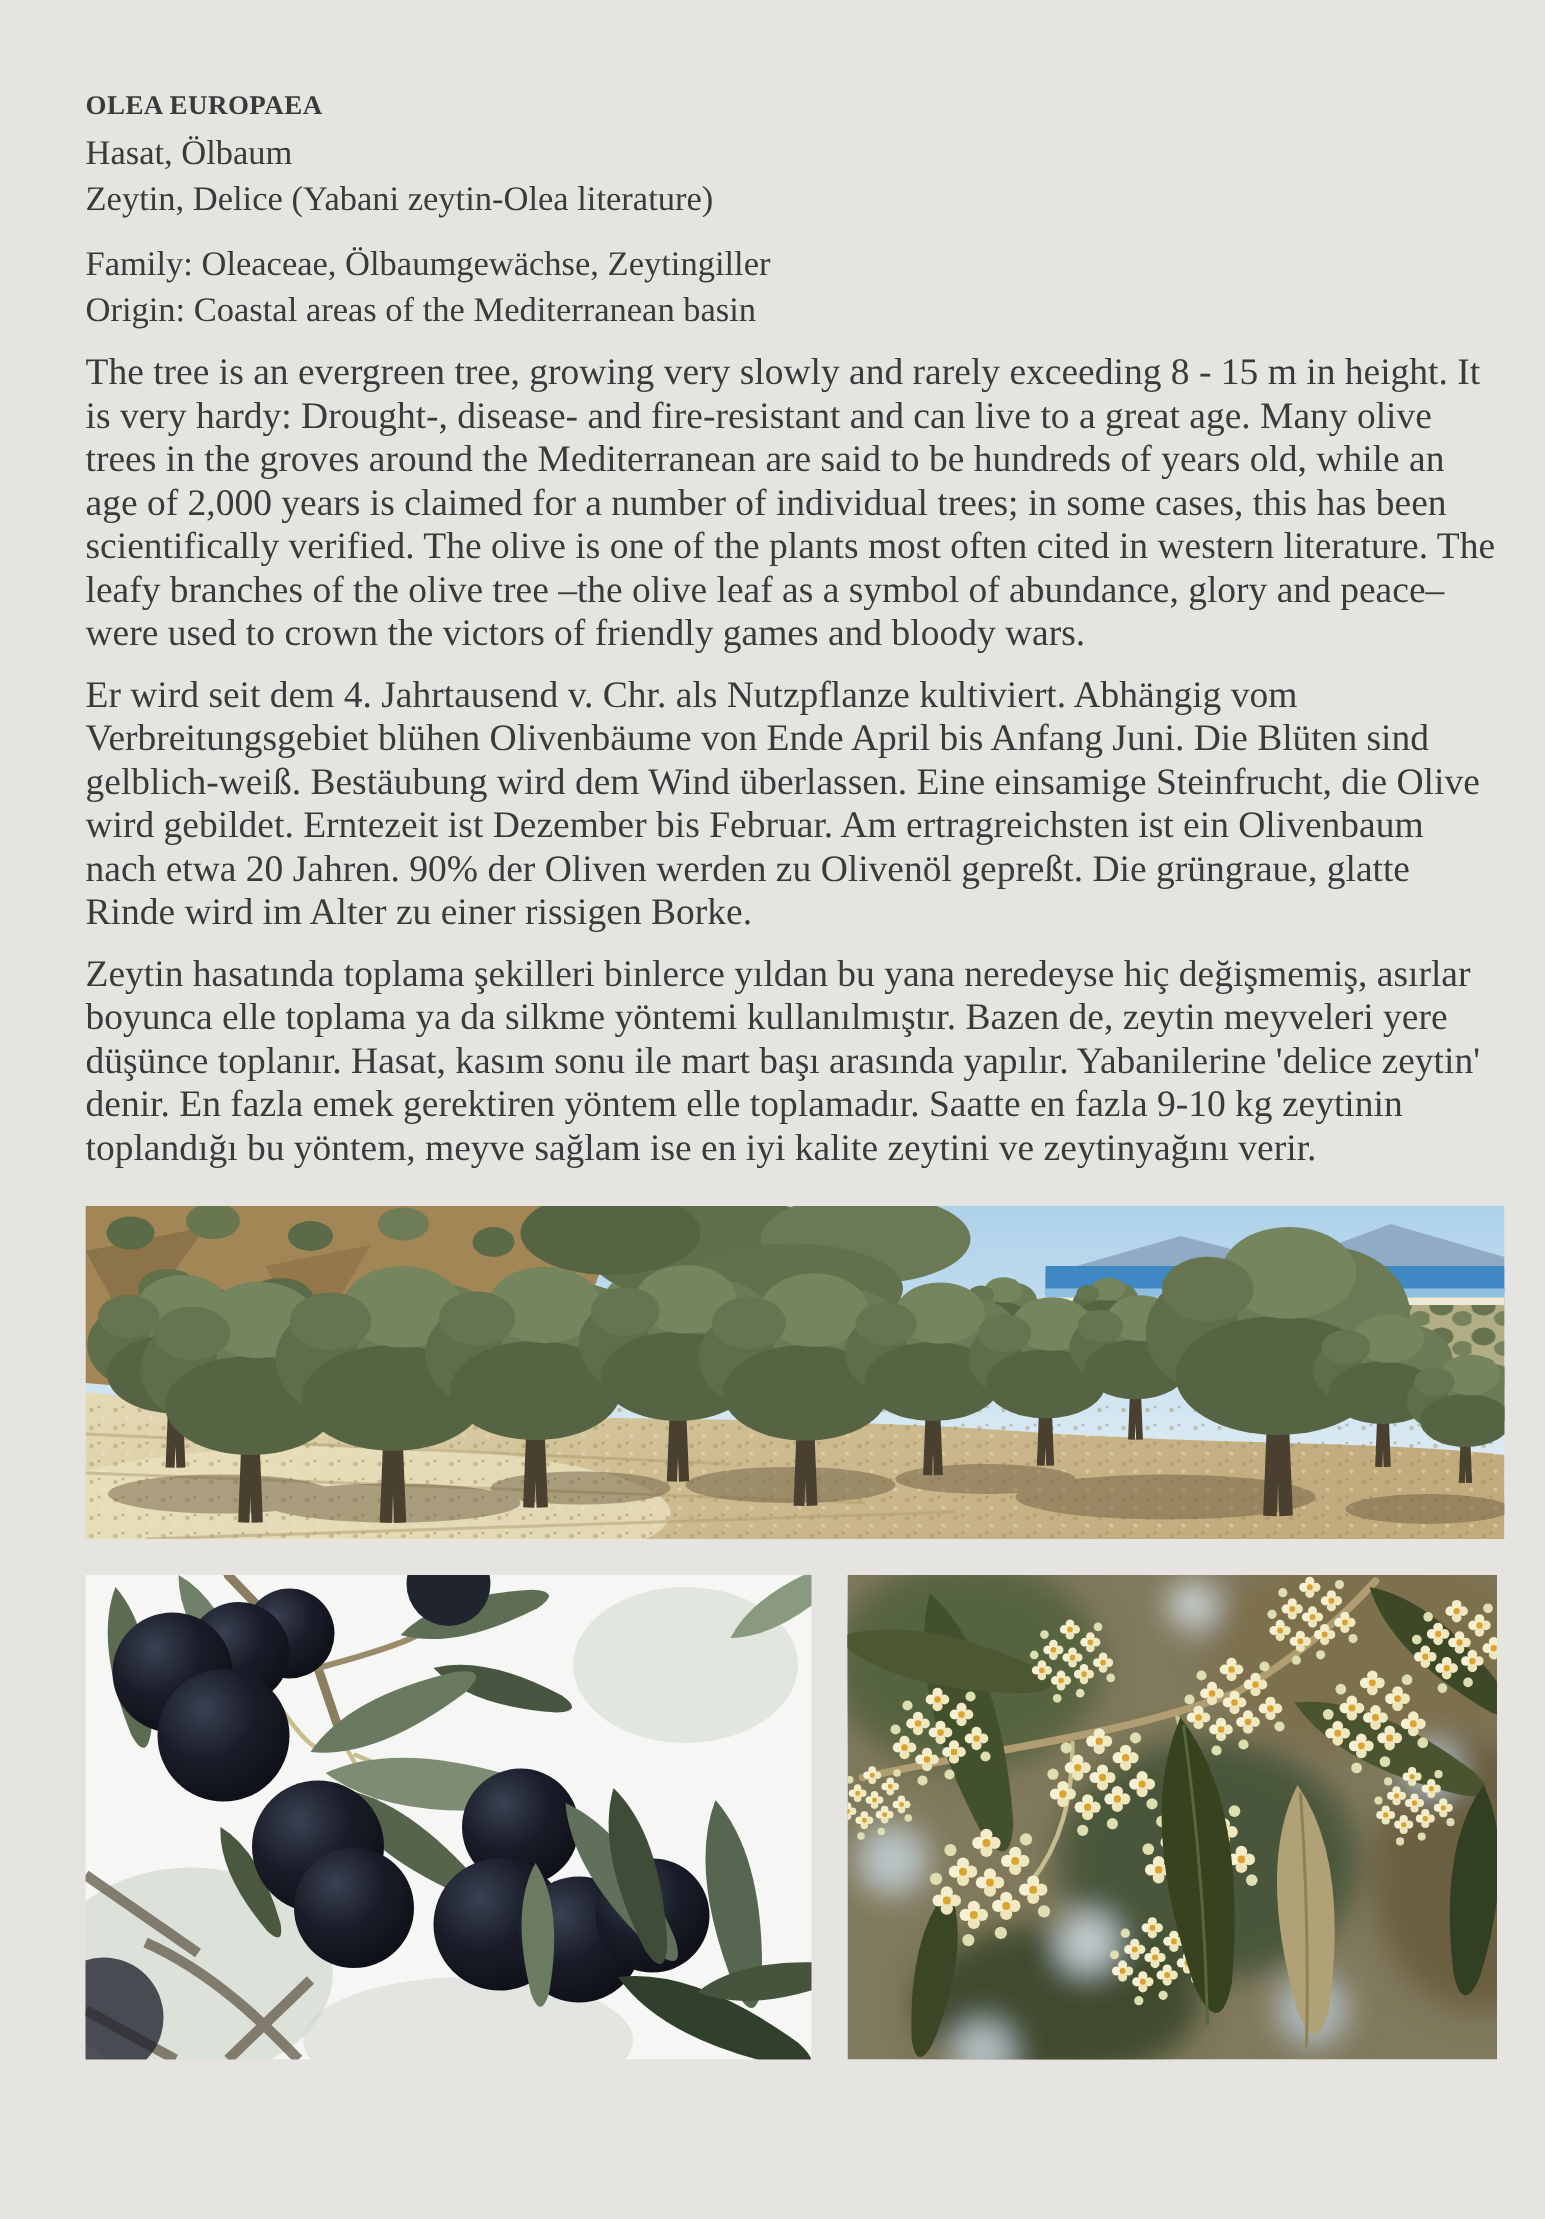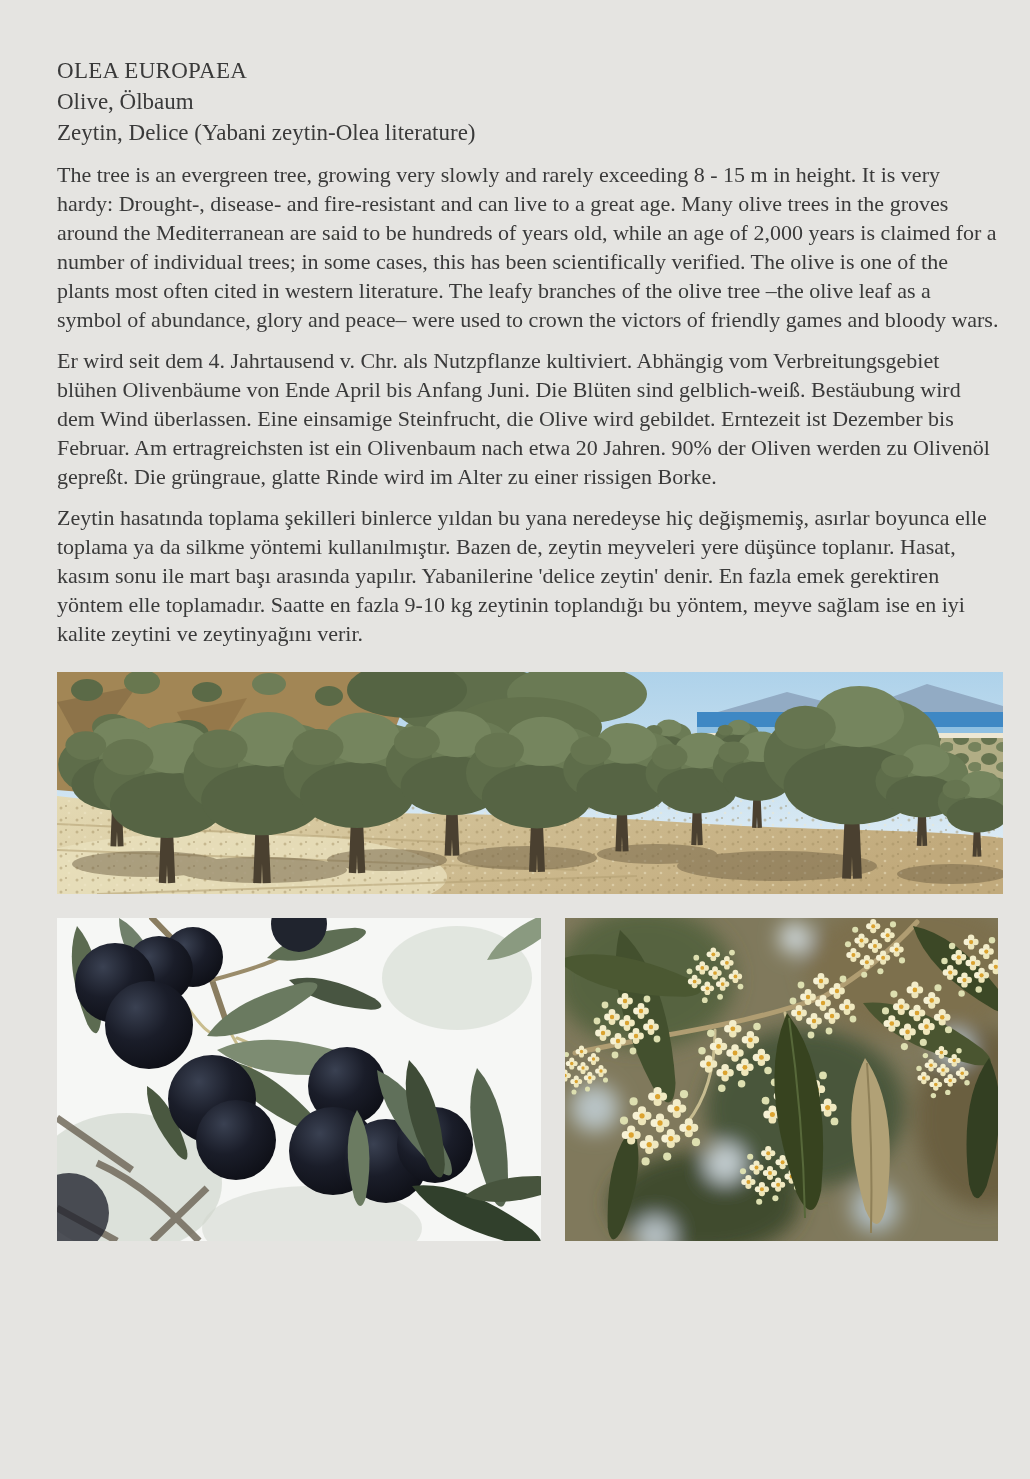--- a/index.html
+++ b/index.html
@@ -1,41 +1,45 @@
 <!DOCTYPE html>
 <html><head>
 <meta charset="utf-8">
 <style>
   *{margin:0;padding:0;box-sizing:border-box}
   html{background:#e5e4e1}
   body{width:1030px;height:1479px;background:#e5e4e1;color:#3a3a3a;
        font-family:"Liberation Serif","DejaVu Serif",serif;overflow:hidden}
   .page{width:1030px;height:1479px;padding:55px 30px 0 57px;overflow:hidden}
   .titleblock{font-size:23px;line-height:31px;font-weight:normal;margin-bottom:12px}
-  .titleblock h1{font-size:23px;font-weight:normal;letter-spacing:.3px}
+  .titleblock h1{font-size:18px;font-weight:bold;letter-spacing:.3px}
   .taxo{font-size:23px;line-height:31px;margin-bottom:12px}
-  p.para{font-size:22px;line-height:29px;margin-bottom:12px;max-width:943px;text-align:left}
+  p.para{font-size:25px;line-height:29px;margin-bottom:12px;max-width:943px;text-align:left}
   figure{display:block}
   figure.pan{margin-top:24px;width:946px;height:222px}
   .row{margin-top:24px;display:flex;gap:24px}
   .ph1{width:484px;height:323px}
   .ph2{width:433px;height:323px}
   svg{display:block;width:100%;height:100%}
 </style>
 </head>
 <body>
 
 <main class="page">
 
   <header class="titleblock">
     <h1>OLEA EUROPAEA</h1>
-    <div>Olive, Ölbaum</div>
+    <div>Hasat, Ölbaum</div>
     <div>Zeytin, Delice (Yabani zeytin-Olea literature)</div>
   </header>
 
+  <section class="taxo">
+    <div>Family: Oleaceae, Ölbaumgewächse, Zeytingiller</div>
+    <div>Origin: Coastal areas of the Mediterranean basin</div>
+  </section>
 
   <p class="para">The tree is an evergreen tree, growing very slowly and rarely exceeding 8 - 15 m in height. It is very hardy: Drought-, disease- and fire-resistant and can live to a great age. Many olive trees in the groves around the Mediterranean are said to be hundreds of years old, while an age of 2,000 years is claimed for a number of individual trees; in some cases, this has been scientifically verified. The olive is one of the plants most often cited in western literature. The leafy branches of the olive tree –the olive leaf as a symbol of abundance, glory and peace– were used to crown the victors of friendly games and bloody wars.</p>
   <p class="para">Er wird seit dem 4. Jahrtausend v. Chr. als Nutzpflanze kultiviert. Abhängig vom Verbreitungsgebiet blühen Olivenbäume von Ende April bis Anfang Juni. Die Blüten sind gelblich-weiß. Bestäubung wird dem Wind überlassen. Eine einsamige Steinfrucht, die Olive wird gebildet. Erntezeit ist Dezember bis Februar. Am ertragreichsten ist ein Olivenbaum nach etwa 20 Jahren. 90% der Oliven werden zu Olivenöl gepreßt. Die grüngraue, glatte Rinde wird im Alter zu einer rissigen Borke.</p>
   <p class="para">Zeytin hasatında toplama şekilleri binlerce yıldan bu yana neredeyse hiç değişmemiş, asırlar boyunca elle toplama ya da silkme yöntemi kullanılmıştır. Bazen de, zeytin meyveleri yere düşünce toplanır. Hasat, kasım sonu ile mart başı arasında yapılır. Yabanilerine 'delice zeytin' denir. En fazla emek gerektiren yöntem elle toplamadır. Saatte en fazla 9-10 kg zeytinin toplandığı bu yöntem, meyve sağlam ise en iyi kalite zeytini ve zeytinyağını verir.</p>
 
   <figure class="pan" role="img" aria-label="Olive grove on a dry hillside with the sea and mountains in the distance">
     <svg viewBox="0 0 946 222">
       <defs>
         <linearGradient id="sky" x1="0" y1="0" x2="0" y2="1">
           <stop offset="0" stop-color="#aed2ea"></stop>

